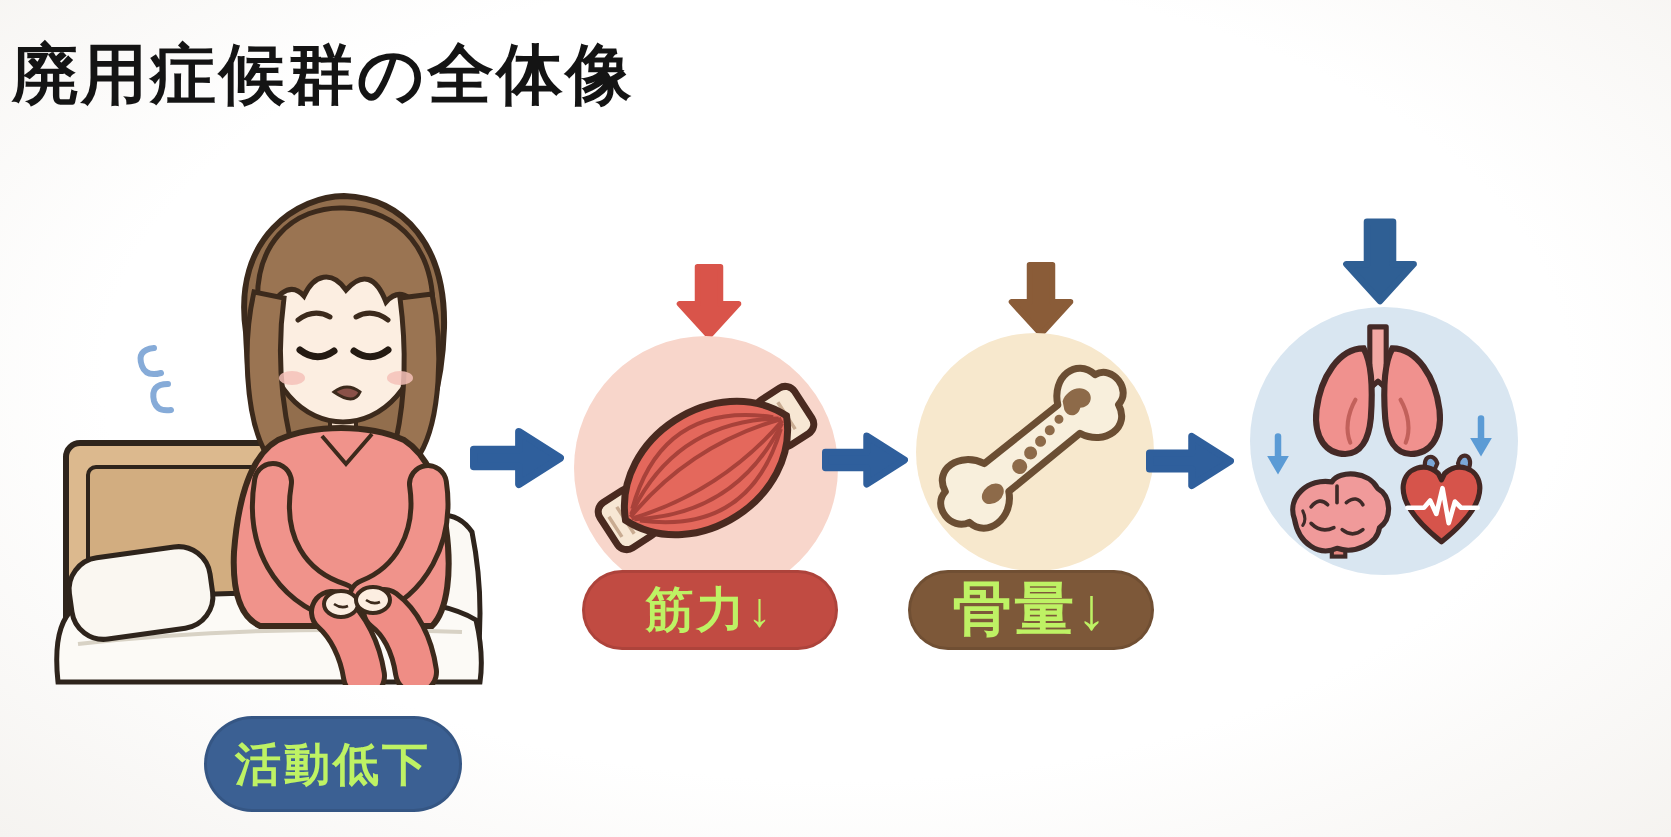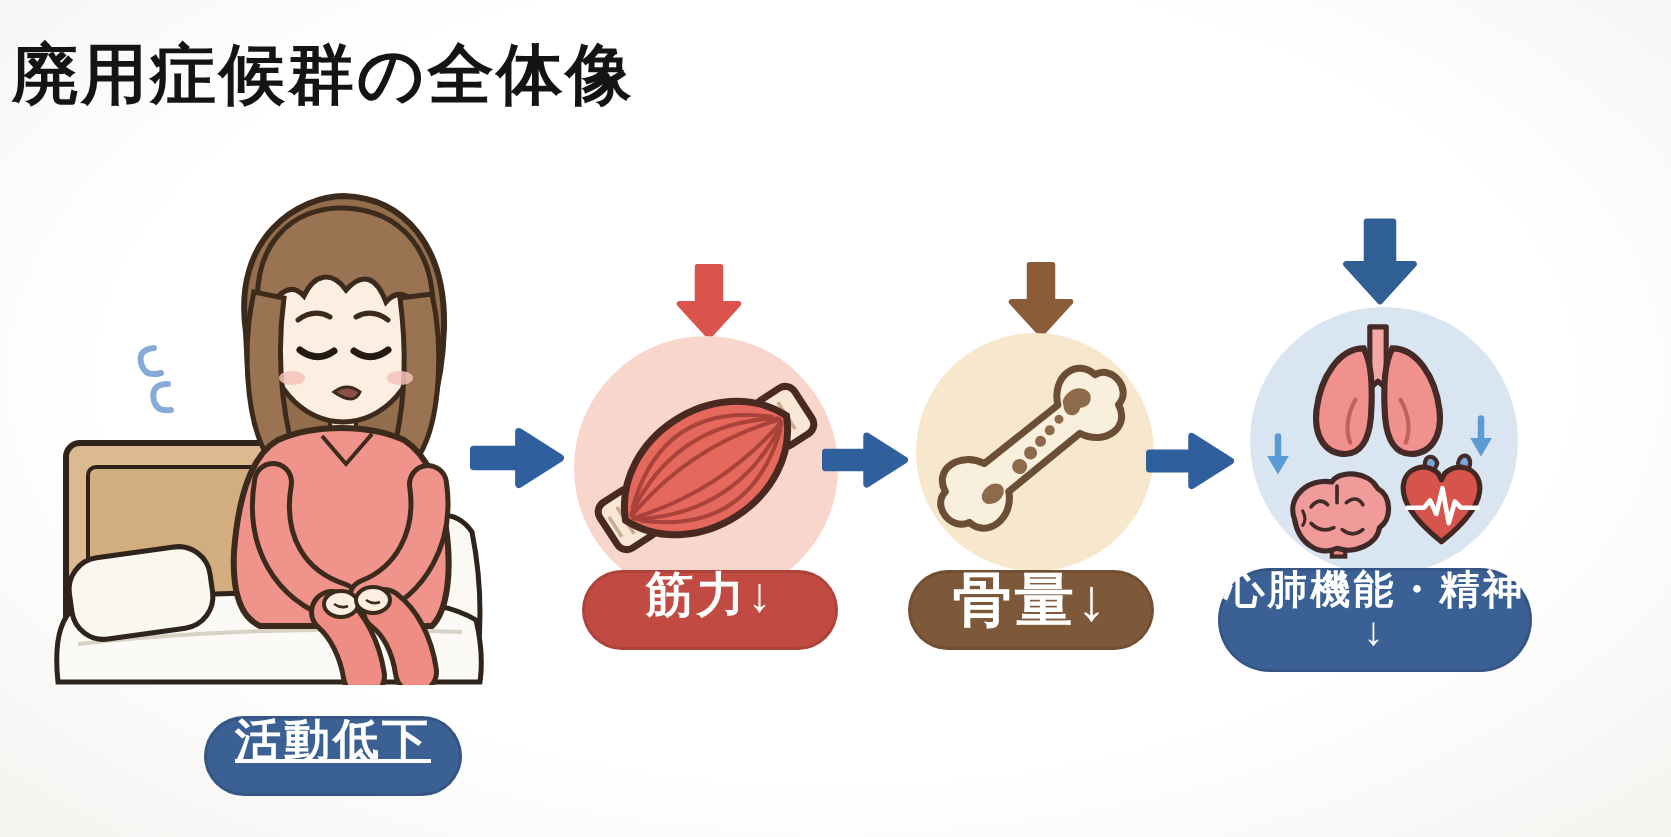--- a/index.html
+++ b/index.html
@@ -13,28 +13,28 @@
   }
   .abs{position:absolute;}
   #title{
     left:12px;top:30px;width:100%;
     font-size:66px;font-weight:700;
     letter-spacing:3px;color:#141414;
   }
   .pill{
     position:absolute;
     display:flex;flex-direction:column;
-    align-items:center;justify-content:flex-start;
+    align-items:center;justify-content:center;
     border-radius:999px;
-    color:#ffffff;font-weight:800;
+    color:#bef264;font-weight:800;
     line-height:1.05;text-align:center;
     letter-spacing:3px;
     box-shadow:inset 0 0 0 3px rgba(0,0,0,0.10);
   }
-  #start-pill{left:204px;top:716px;width:258px;height:80px;font-size:46px;text-decoration:underline;}
+  #start-pill{left:204px;top:716px;width:258px;height:96px;font-size:46px;}
   #muscle-pill{left:582px;top:570px;width:256px;height:80px;font-size:48px;}
   #bone-pill{left:908px;top:570px;width:246px;height:80px;font-size:59px;}
   #cardio-pill{left:1218px;top:568px;width:314px;height:104px;font-size:40px;border-radius:52px;}
   .stage-circle{position:absolute;border-radius:50%;}
   #muscle-circle{left:574px;top:336px;width:264px;height:264px;}
   #bone-circle{left:916px;top:333px;width:238px;height:238px;}
   #cardio-circle{left:1250px;top:307px;width:268px;height:268px;}
   .icon-abs{position:absolute;}
   svg{display:block;}
 </style>
@@ -224,18 +224,14 @@
     <svg class="icon-abs" style="left: 15px; top: 126px; color: rgb(91, 155, 213);" width="26" height="44" viewBox="0 0 24 40">
       <line x1="12" y1="3" x2="12" y2="23" stroke="currentColor" stroke-width="6" stroke-linecap="round"></line>
       <polygon points="2,21 22,21 12,38" fill="currentColor"></polygon>
     </svg>
     <svg class="icon-abs" style="left: 218px; top: 108px; color: rgb(91, 155, 213);" width="26" height="44" viewBox="0 0 24 40">
       <line x1="12" y1="3" x2="12" y2="23" stroke="currentColor" stroke-width="6" stroke-linecap="round"></line>
       <polygon points="2,21 22,21 12,38" fill="currentColor"></polygon>
     </svg>
   </div>
 
-  <div class="pill" id="cardio-pill" style="background-color: rgb(59, 96, 147);">
-    <span>心肺機能・精神</span>
-    <span>↓</span>
-  </div>
 
 </div>
 
 </body></html>

